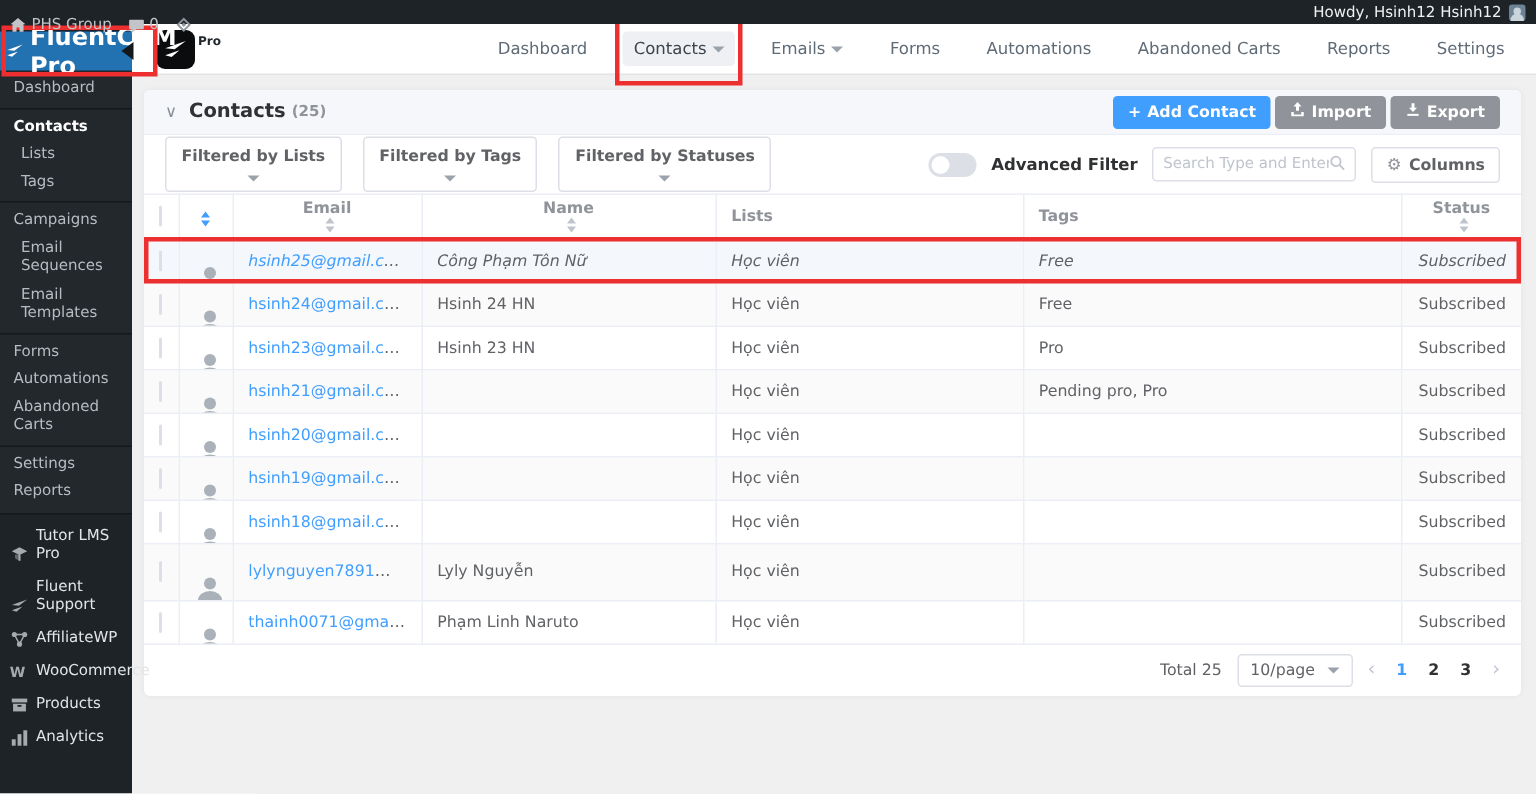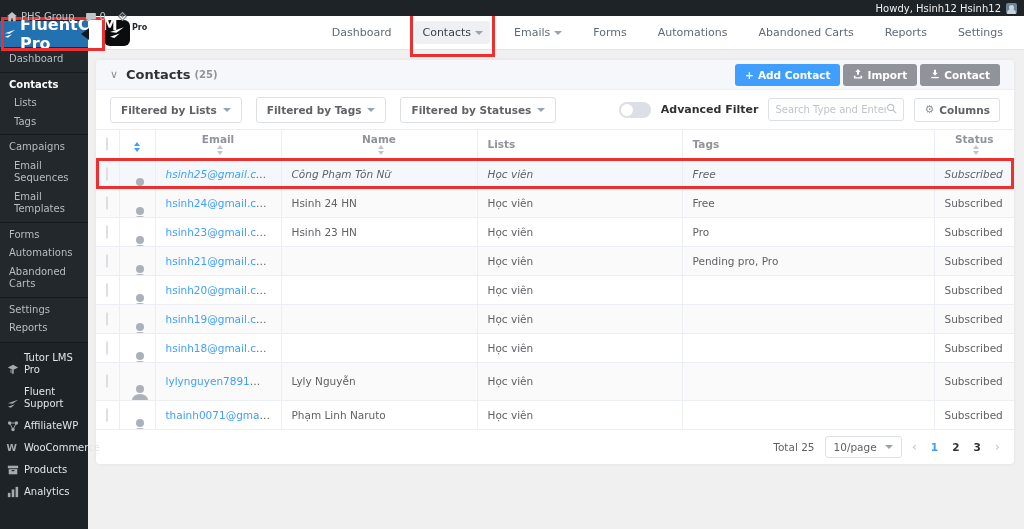--- a/index.html
+++ b/index.html
@@ -64,37 +64,37 @@
   .card-count { font-size:10px; color:#909399; margin-left:4px; font-weight:600; }
   .head-actions { margin-left:auto; display:flex; gap:3px; }
   .btn { height:22px; display:flex; align-items:center; gap:4px; padding:0 10px; border:none;
     border-radius:3px; font-size:10.5px; font-weight:600; cursor:pointer; font-family:inherit; }
   .btn-primary { background:#409eff; color:#fff; }
   .btn-info { background:#909399; color:#fff; }
 
   
   .filter-row { height:40px; display:flex; align-items:center; padding:0 14px; border-bottom:1px solid #ebeef5; }
   .filter-btn { display:flex; align-items:center; gap:6px; border:1px solid #dcdfe6; border-radius:3px;
-    background:#fff; padding:6px 10px; font-size:10.5px; font-weight:600; color:#606266; margin-right:14px; cursor:pointer; }
+    background:#fff; padding:6px 10px; font-size:10.5px; font-weight:600; color:#606266; margin-right:14px; cursor:pointer;flex-direction:column; }
   .filter-right { margin-left:auto; display:flex; align-items:center; gap:10px; }
   .switch { width:32px; height:16px; border-radius:9px; background:#dcdfe6; position:relative; cursor:pointer; }
   .switch::after { content:""; position:absolute; left:2px; top:2px; width:12px; height:12px; border-radius:50%; background:#fff; }
   .adv-label { font-size:11px; font-weight:700; color:#303133; }
   .search-box { width:136px; height:23px; border:1px solid #dcdfe6; border-radius:3px; display:flex; align-items:center; padding:0 6px; background:#fff; }
   .search-box input { border:none; outline:none; flex:1; min-width:0; font-size:10px; color:#606266; font-family:inherit; background:transparent; }
   .search-box input::placeholder { color:#bfc4cc; }
   .col-btn { display:flex; align-items:center; gap:5px; border:1px solid #dcdfe6; border-radius:3px; background:#fff;
     padding:5px 9px; font-size:10.5px; font-weight:600; color:#606266; cursor:pointer; }
   .gear { font-size:11px; color:#909399; line-height:1; }
 
   
   table { width:100%; border-collapse:collapse; table-layout:fixed; }
   th, td { border-bottom:1px solid #ebeef5; border-right:1px solid #ebeef5; padding:0 10px;
     text-align:left; font-size:10.5px; overflow:hidden; white-space:nowrap; text-overflow:ellipsis; }
-  th:last-child, td:last-child { border-right:none; }
+  th:last-child, td:last-child { border-right:none;text-align:right; }
   thead th { height:29px; color:#909399; font-weight:600; background:#fff; }
   tbody td { height:29px; color:#606266; }
   tbody tr:nth-child(even) td { background:#fafafa; }
   tbody tr.hl td { background:#f4f8fc;font-style:italic; }
   tbody tr.tall td { height:38px; }
   .email-link { color:#409eff; cursor:pointer; text-decoration:none; }
   .col-check { width:23px; } .col-avatar { width:36px; }
   .col-email { width:126px; } .col-name { width:196px; } .col-lists { width:205px; } .col-tags { width:252px; }
   .checkbox { width:11px; height:11px; border:1px solid #dcdfe6; border-radius:2px; background:#fff; cursor:pointer; }
   .avatar { width:20px; height:20px; border-radius:50%; background:#e3e6ea; position:relative; overflow:hidden; }
@@ -309,21 +309,21 @@
             </span>
             <span>Import</span>
           </button>
           <button class="btn btn-info">
             <span>
               <svg width="10" height="10" viewBox="0 0 12 12">
                   <path fill="#fff" d="M6 8L2.8 4.5h2V1h2.4v3.5h2z"></path>
                   <rect x="1.5" y="9.5" width="9" height="1.6" fill="#fff"></rect>
                 </svg>
             </span>
-            <span>Contact</span>
+            <span>Export</span>
           </button>
         </span>
       </div>
 
       <div class="filter-row">
         <span class="filter-btn">
           <span>Filtered by Lists</span>
           <span class="caret"></span>
         </span>
         <span class="filter-btn">

